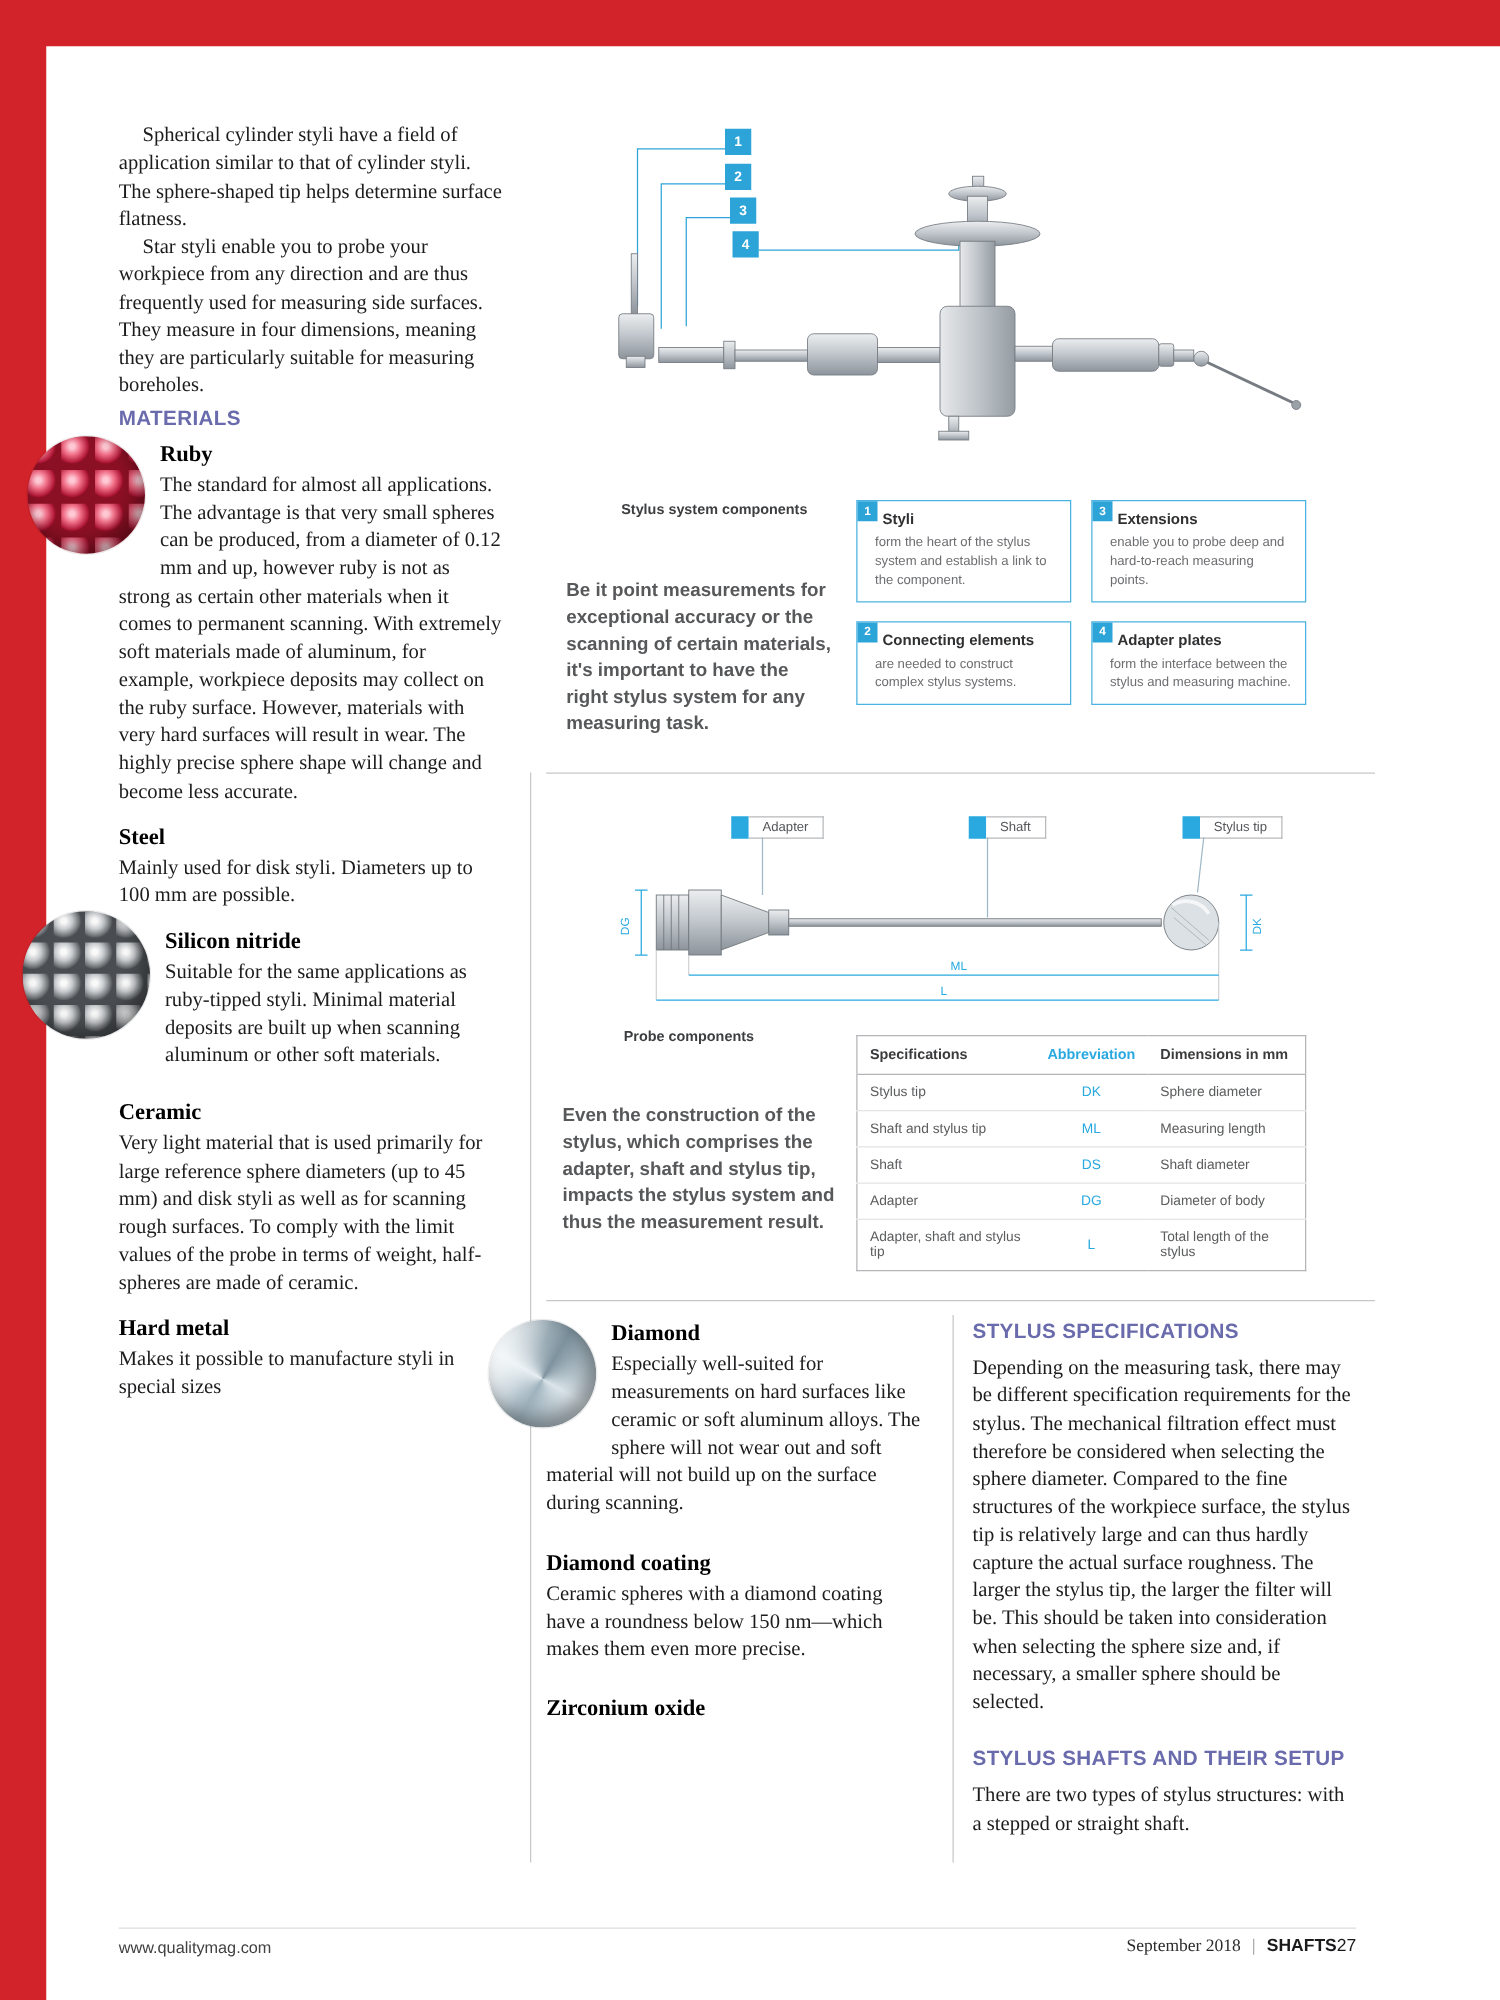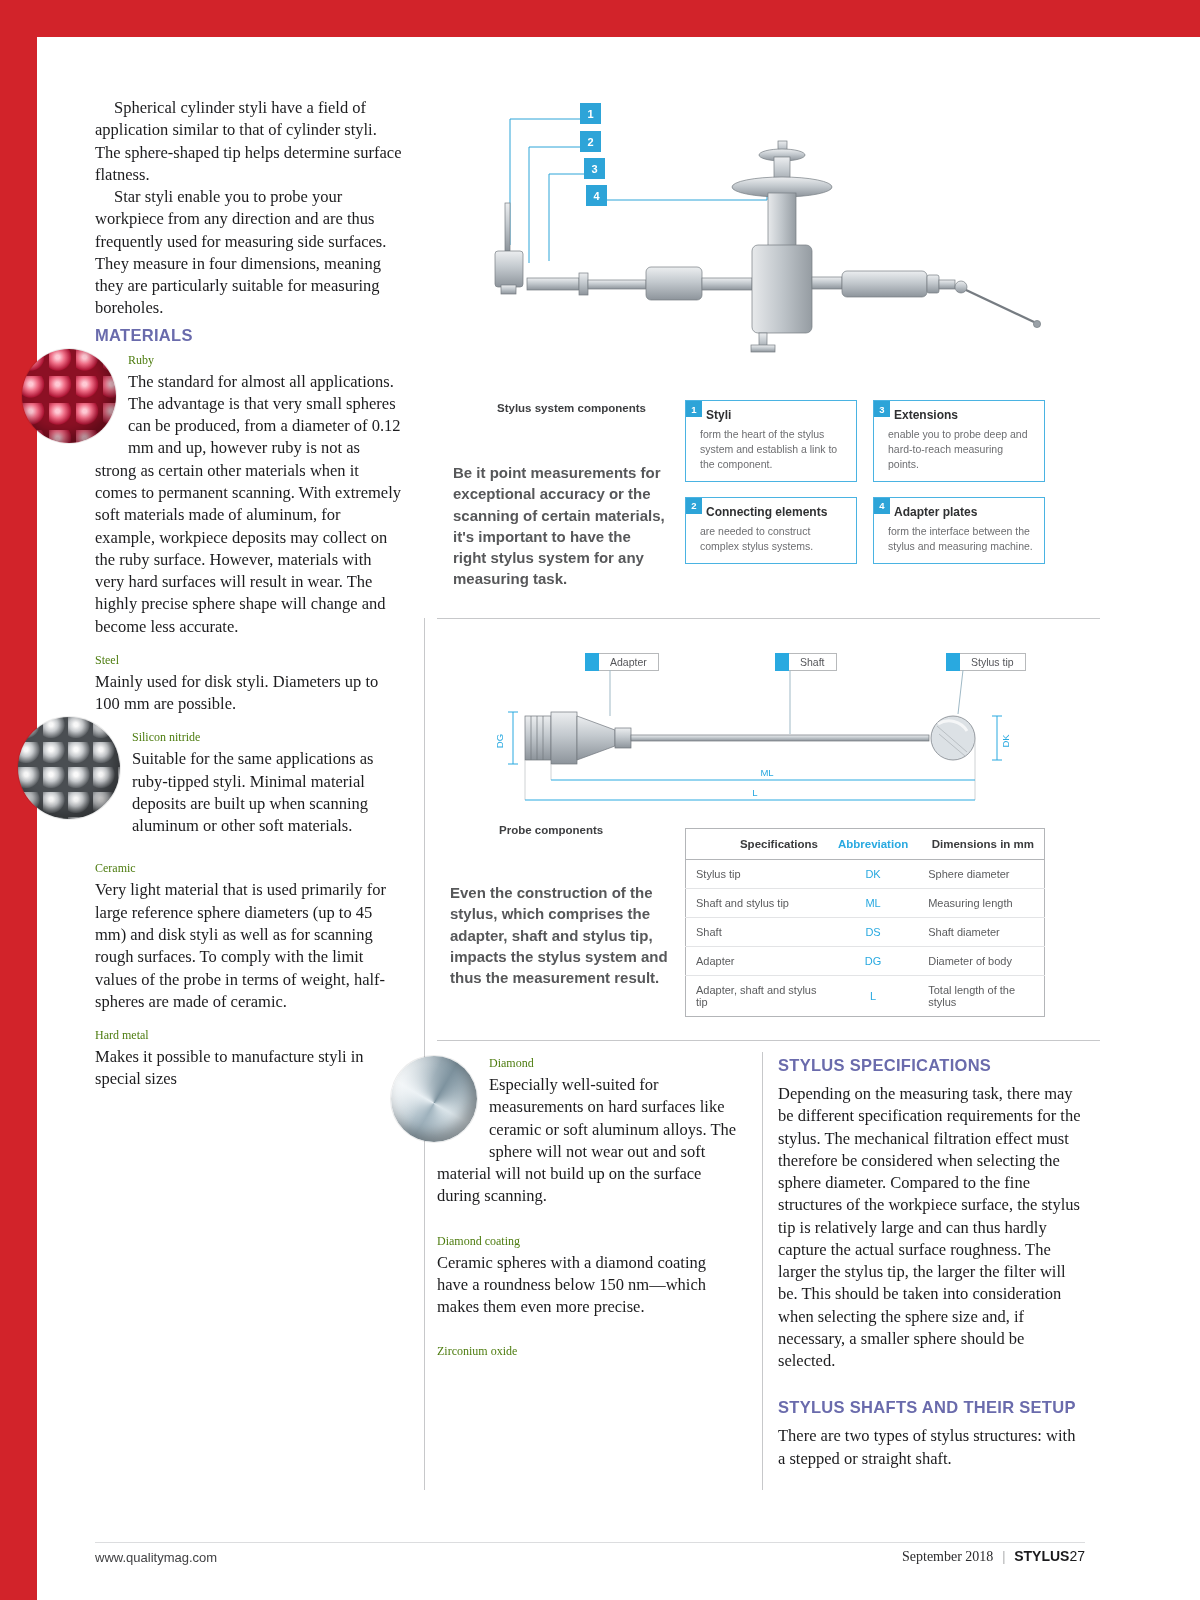--- a/index.html
+++ b/index.html
@@ -6,21 +6,21 @@
   html,body{background:#fff}
   body{width:1200px;height:1600px;position:relative;overflow:hidden;
        font-family:"Liberation Serif",serif;color:#1d1d1f}
   .abs{position:absolute}
   
   .red-top{position:absolute;left:0;top:0;width:1200px;height:37px;background:#d2232a}
   .red-left{position:absolute;left:0;top:0;width:37px;height:1600px;background:#d2232a}
   
   .body-p{font-size:16.5px;line-height:1.35;color:#1c1c1e}
   .indent{text-indent:19px}
-  .mat-head{font-size:12px;font-weight:400;color:#4d7c0f;margin:15px 0 3px}
+  .mat-head{font-size:18px;font-weight:700;color:#000000;margin:15px 0 3px}
   .purple-head{font-family:"Liberation Sans",sans-serif;font-weight:700;font-size:16.5px;
                color:#6a6bac;letter-spacing:.3px;margin:6px 0 8px}
   .purple-head.first{margin-top:0}
   .col-left{position:absolute;left:95px;top:97px;width:308px}
   
   .circle{border-radius:50%;float:left;box-shadow:inset -6px -8px 14px rgba(0,0,0,.35),0 0 0 1px rgba(0,0,0,.08)}
   .ruby{width:94px;height:94px;margin:-4px 12px 6px -73px;background-color:#8c1024;
         background-image:radial-gradient(circle at 32% 30%, #ffc9d4 0 2px, #ef6d86 7px, #b01737 13px, rgba(0,0,0,0) 14px);
         background-size:27px 27px}
   .nitride{width:102px;height:102px;margin:2px 12px 6px -77px;background-color:#4a4e52;
@@ -53,21 +53,21 @@
   .hrule{position:absolute;height:1px;background:#c7c8ca}
   .vrule{position:absolute;width:1px;background:#c7c8ca}
   
   .diag-label{position:absolute;display:flex;align-items:stretch;font-family:"Liberation Sans",sans-serif}
   .diag-sq{width:14px;background:#29a9e0;display:block}
   .diag-txt{border:1px solid #b7b9bb;border-left:none;background:#fff;padding:2px 11px;
             font-size:10.5px;color:#55565a;white-space:nowrap}
   
   .spec-table{width:360px;border-collapse:collapse;border:1px solid #b3b5b8;background:#fff;
               font-family:"Liberation Sans",sans-serif}
-  .spec-table th{font-size:11.5px;font-weight:700;text-align:right;padding:9px 10px;color:#3a3b3d;
+  .spec-table th{font-size:11.5px;font-weight:700;text-align:left;padding:9px 10px;color:#3a3b3d;
                  border-bottom:1px solid #b3b5b8}
   .spec-table th.abbr{color:#29a9e0;text-align:right}
   .spec-table td{font-size:11px;color:#5b5c5e;padding:8px 10px;border-bottom:1px solid #e3e4e6}
   .spec-table tr:last-child td{border-bottom:none}
   .spec-table td.abbr{color:#29a9e0;text-align:center}
   
   .col-mid{position:absolute;left:437px;top:1056px;width:302px}
   .col-right{position:absolute;left:778px;top:1056px;width:307px}
   .col-mid .mat-head:first-of-type{margin-top:0}
   
@@ -299,14 +299,14 @@
 <div class="col-right">
   <h2 class="purple-head first">STYLUS SPECIFICATIONS</h2>
   <p class="body-p">Depending on the measuring task, there may be different specification requirements for the stylus. The mechanical filtration effect must therefore be considered when selecting the sphere diameter. Compared to the fine structures of the workpiece surface, the stylus tip is relatively large and can thus hardly capture the actual surface roughness. The larger the stylus tip, the larger the filter will be. This should be taken into consideration when selecting the sphere size and, if necessary, a smaller sphere should be selected.</p>
   <h2 class="purple-head" style="margin-top:26px">STYLUS SHAFTS AND THEIR SETUP</h2>
   <p class="body-p">There are two types of stylus structures: with a stepped or straight shaft.</p>
 </div>
 
 <div class="hrule" style="left:95px;top:1542px;width:990px;background:#dcdddf"></div>
 <div class="footer-left">www.qualitymag.com</div>
 <div class="footer-right">
-  <span>September 2018</span><span class="sep">|</span><span class="mag">STYLUS</span><span class="pg">27</span>
+  <span>September 2018</span><span class="sep">|</span><span class="mag">SHAFTS</span><span class="pg">27</span>
 </div>
 
 </body></html>

